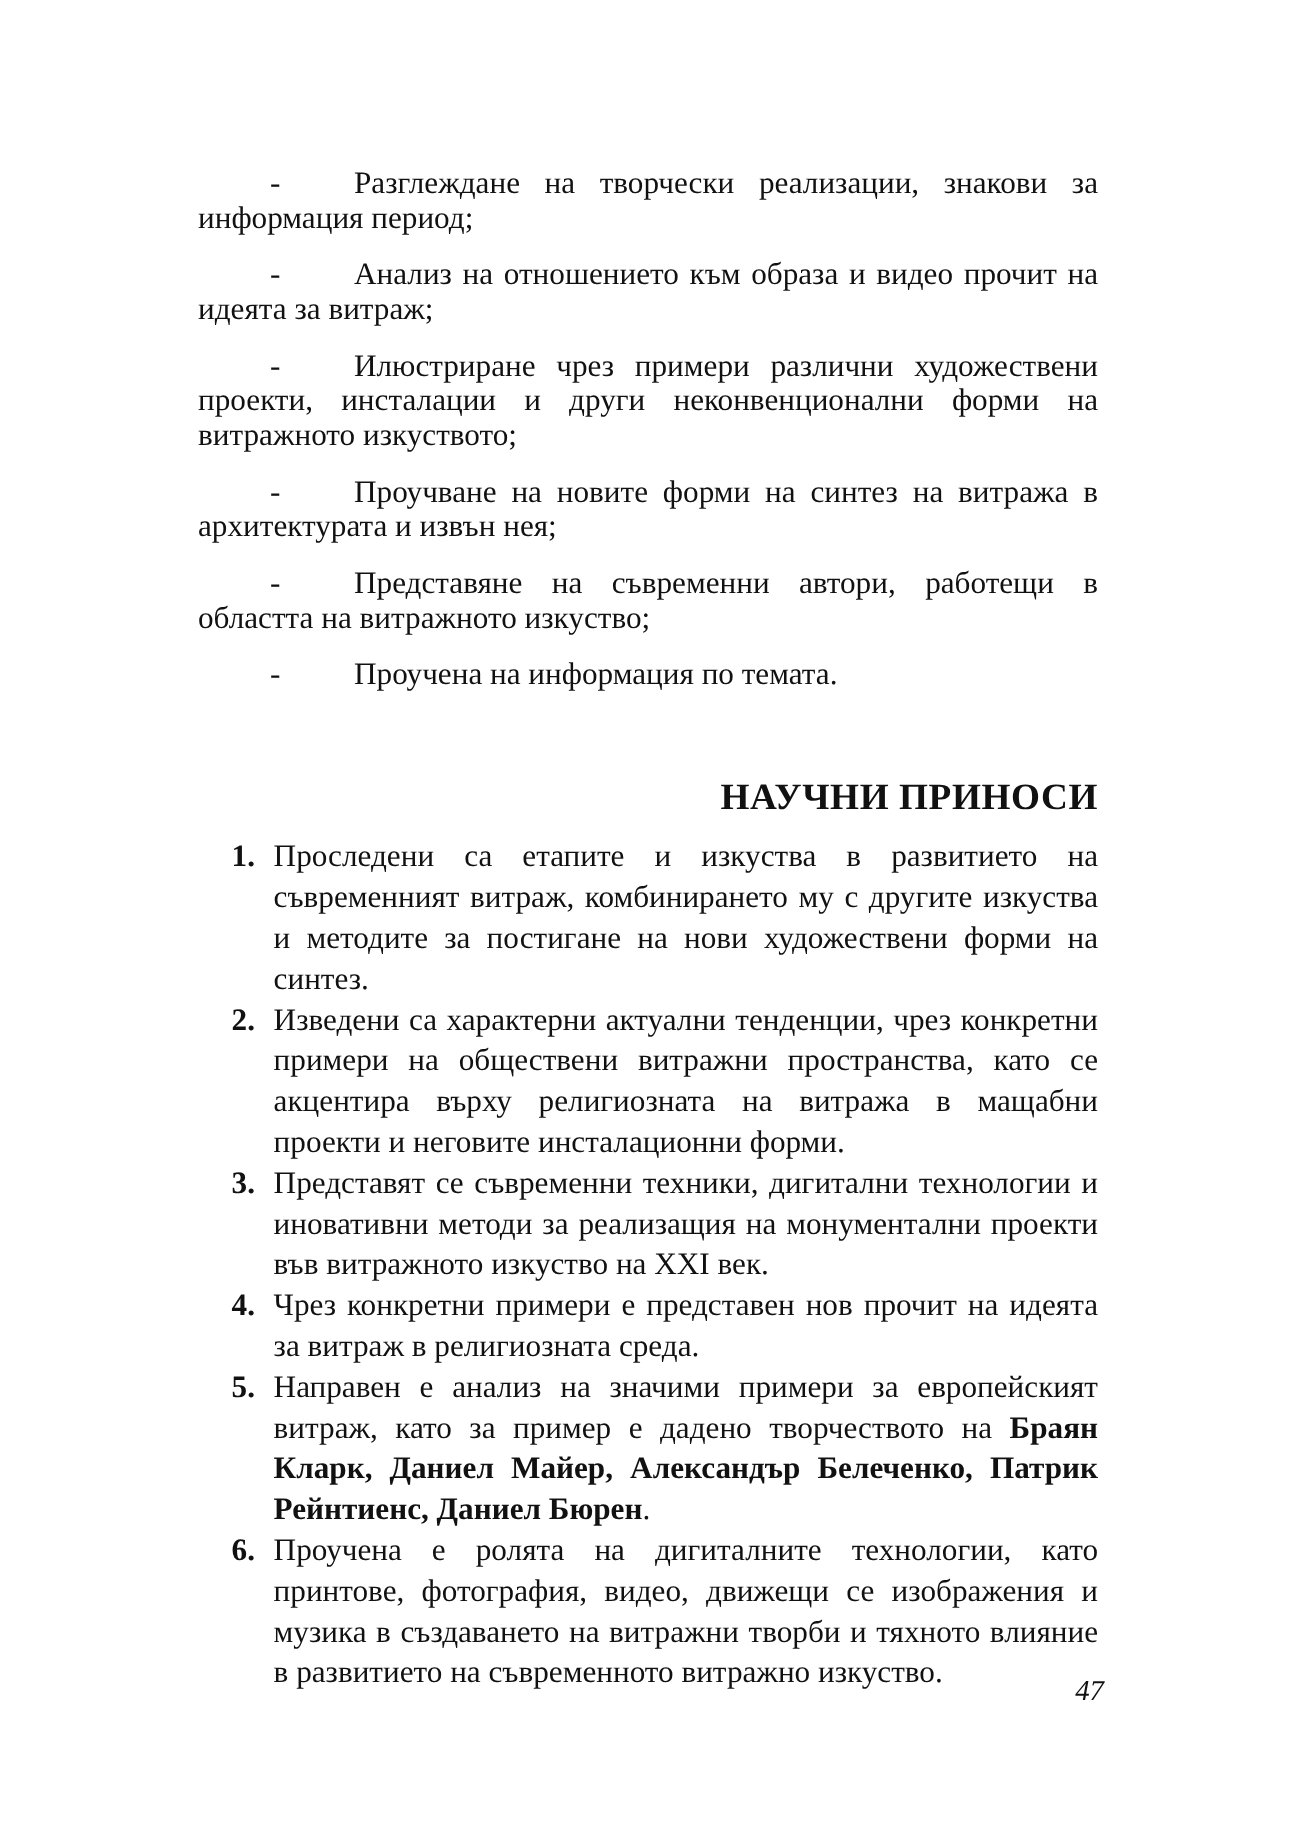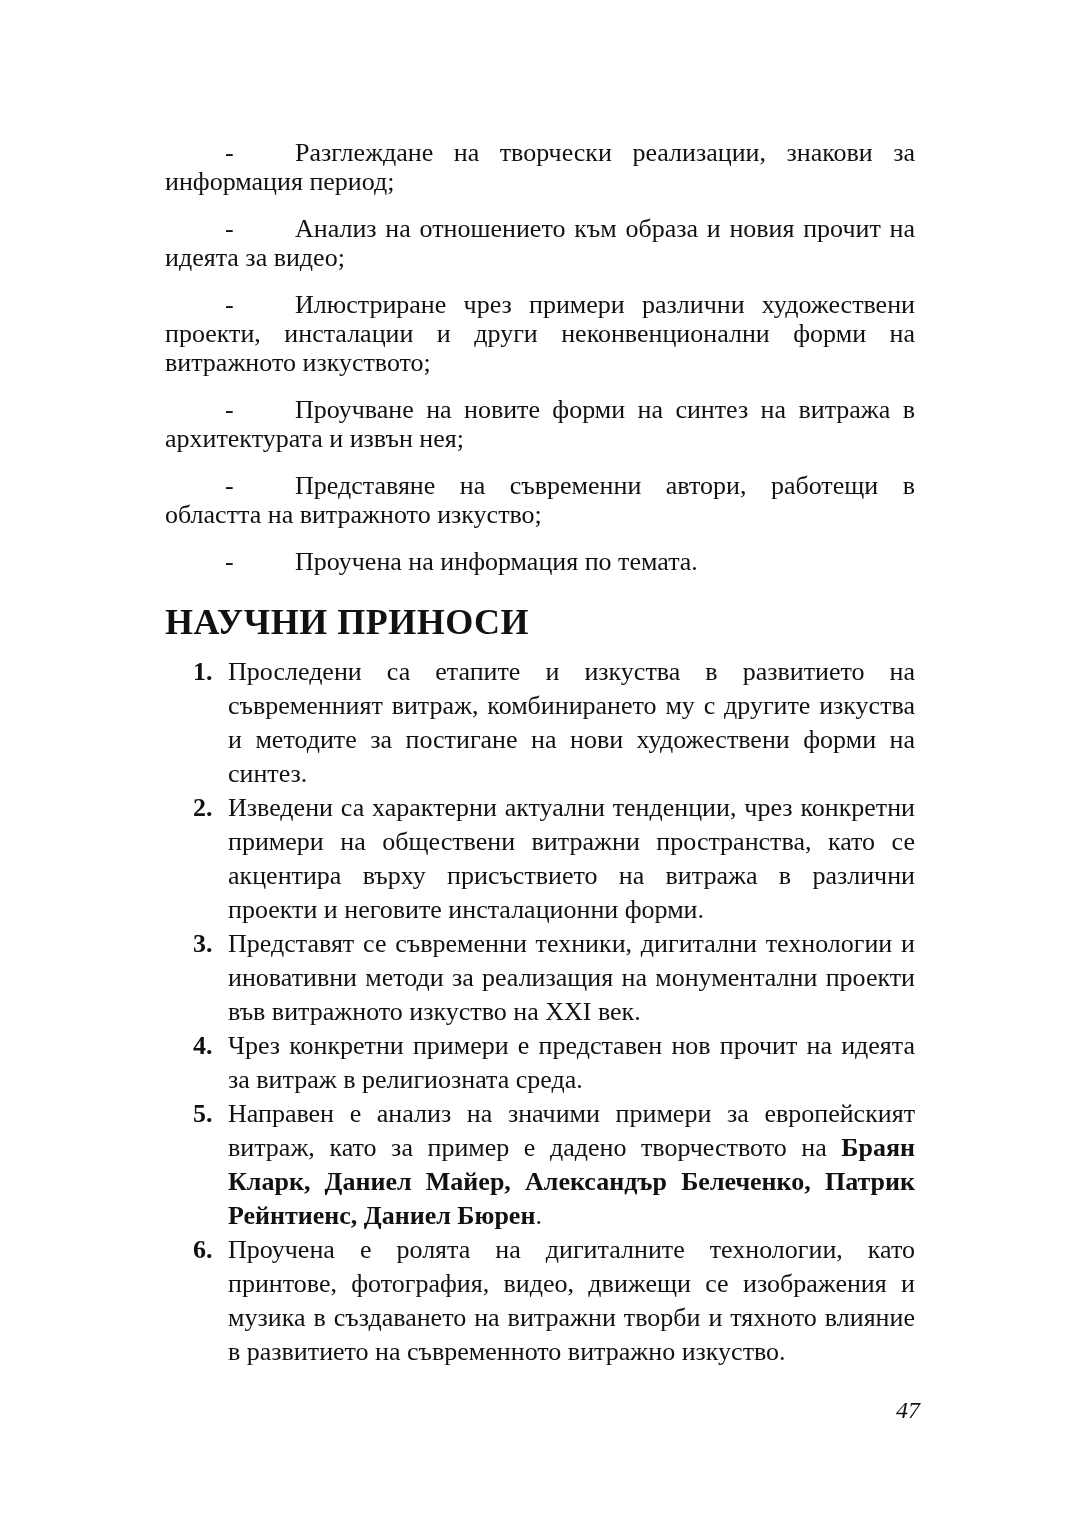--- a/index.html
+++ b/index.html
@@ -25,25 +25,25 @@
     text-align: justify;
     text-indent: 130px;
   }
   .bullet .dash {
     position: absolute;
     left: 60px; top: 0;
     text-indent: 0;
   }
   
   .heading {
-    margin: 29px 0 16px 0;
-    font-size: 36px;
+    margin: 71px 0 16px 0;
+    font-size: 31px;
     line-height: 34px;
     font-weight: bold;
-    text-align: left;
+    text-align: right;
     text-indent: 0;
     letter-spacing: 0.5px;
   }
   
   .contrib-list { margin: 0; padding: 0; }
   .item {
     position: relative;
     padding-left: 63px;
     font-size: 26px;
     line-height: 34px;
@@ -63,32 +63,32 @@
     font-style: italic;
   }
 </style>
 </head>
 <body>
 
 <div class="page">
 
   <div id="bullet-list">
       <p class="bullet"><span class="dash">-</span><span>Разглеждане на творчески реализации, знакови за информация период;</span></p>
-      <p class="bullet"><span class="dash">-</span><span>Анализ на отношението към образа и новия прочит на идеята за видео;</span></p>
+      <p class="bullet"><span class="dash">-</span><span>Анализ на отношението към образа и видео прочит на идеята за витраж;</span></p>
       <p class="bullet"><span class="dash">-</span><span>Илюстриране чрез примери различни художествени проекти, инсталации и други неконвенционални форми на витражното изкуството;</span></p>
       <p class="bullet"><span class="dash">-</span><span>Проучване на новите форми на синтез на витража в архитектурата и извън нея;</span></p>
       <p class="bullet"><span class="dash">-</span><span>Представяне на съвременни автори, работещи в областта на витражното изкуство;</span></p>
       <p class="bullet"><span class="dash">-</span><span>Проучена на информация по темата.</span></p>
     </div>
 
   <div class="heading">НАУЧНИ ПРИНОСИ</div>
 
   <div id="contrib-list" class="contrib-list">
       <div class="item"><span class="num">1.</span><span>Проследени са етапите и изкуства в развитието на съвременният витраж, комбинирането му с другите изкуства и методите за постигане на нови художествени форми на синтез.</span></div>
-      <div class="item"><span class="num">2.</span><span>Изведени са характерни актуални тенденции, чрез конкретни примери на обществени витражни пространства, като се акцентира върху присъствието на витража в различни проекти и неговите инсталационни форми.</span></div>
+      <div class="item"><span class="num">2.</span><span>Изведени са характерни актуални тенденции, чрез конкретни примери на обществени витражни пространства, като се акцентира върху религиозната на витража в мащабни проекти и неговите инсталационни форми.</span></div>
       <div class="item"><span class="num">3.</span><span>Представят се съвременни техники, дигитални технологии и иновативни методи за реализащия на монументални проекти във витражното изкуство на XXI век.</span></div>
       <div class="item"><span class="num">4.</span><span>Чрез конкретни примери е представен нов прочит на идеята за витраж в религиозната среда.</span></div>
       <div class="item"><span class="num">5.</span><span>Направен е анализ на значими примери за европейският витраж, като за пример е дадено творчеството на </span><span class="bold">Браян Кларк, Даниел Майер, Александър Белеченко, Патрик Рейнтиенс, Даниел Бюрен</span><span>.</span></div>
       <div class="item"><span class="num">6.</span><span>Проучена е ролята на дигиталните технологии, като принтове, фотография, видео, движещи се изображения и музика в създаването на витражни творби и тяхното влияние в развитието на съвременното витражно изкуство.</span></div>
     </div>
 
   <div class="pagenum">47</div>
 
 </div>
 

